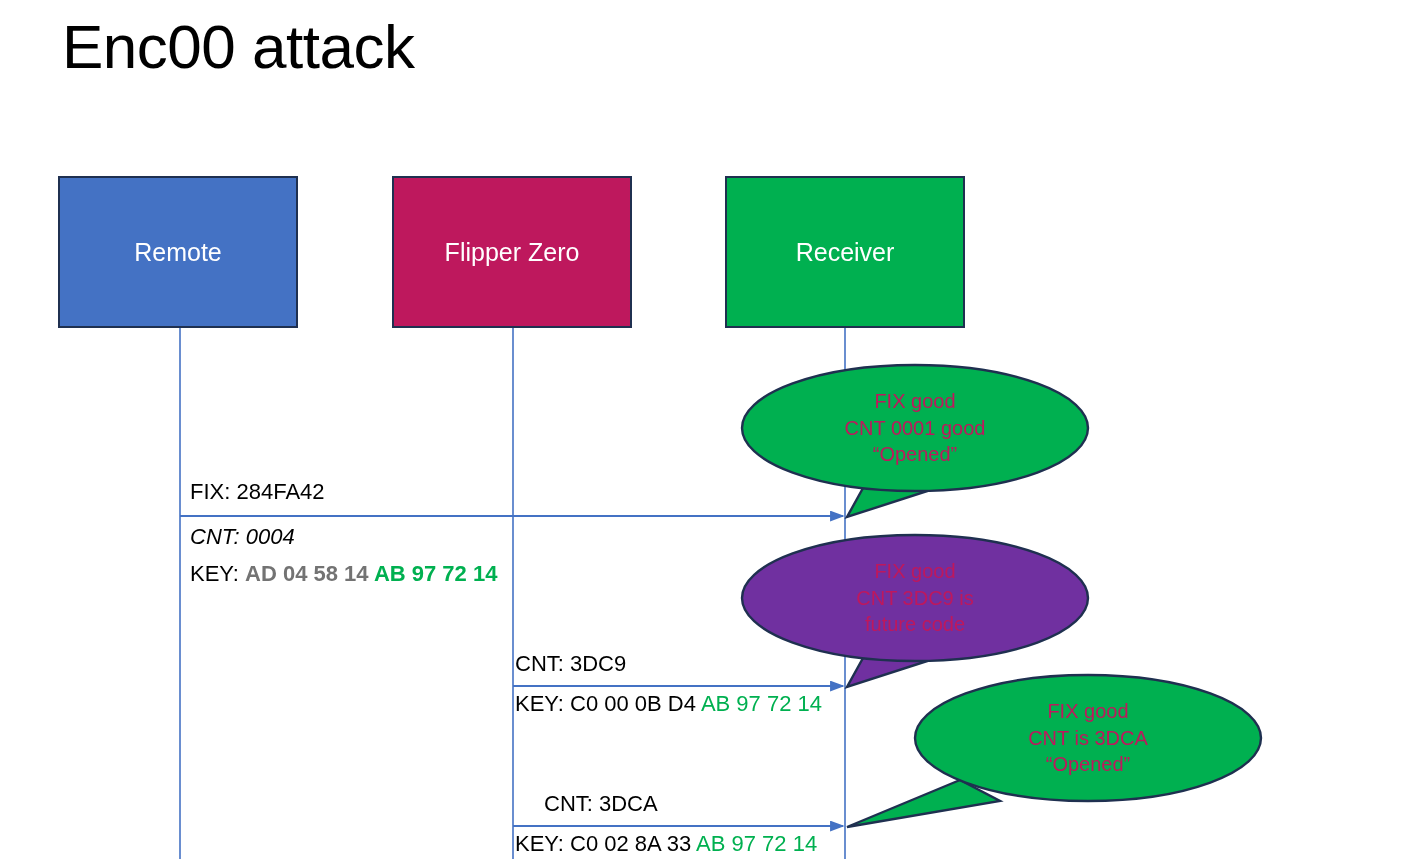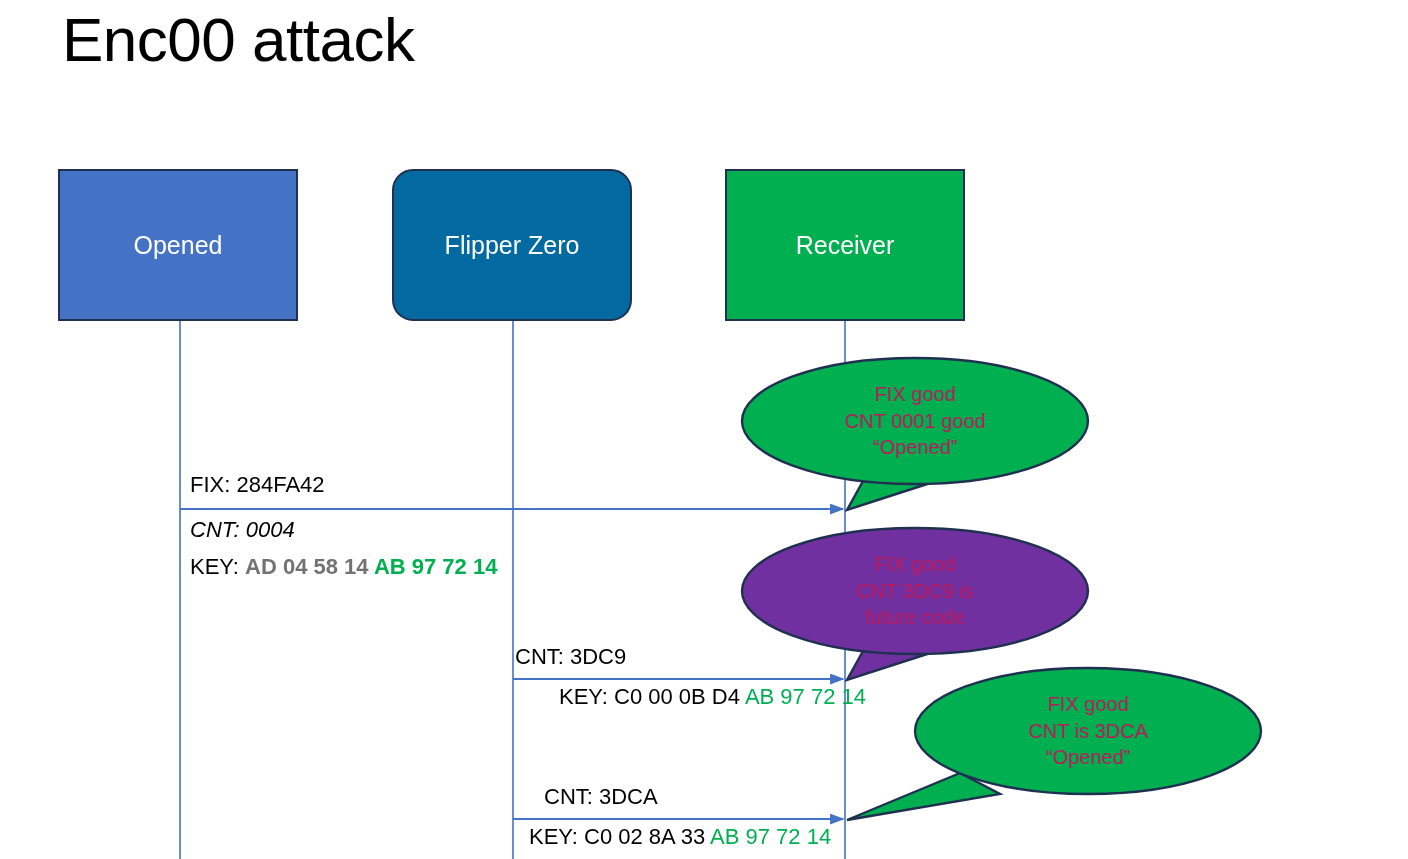--- a/index.html
+++ b/index.html
@@ -10,21 +10,21 @@
   body {
     width: 1408px;
     height: 859px;
     position: relative;
     overflow: hidden;
     font-family: "Liberation Sans", sans-serif;
     color: #000000;
   }
   #slide {
     position: absolute;
-    left: 0; top: 4px;
+    left: 0; top: 11px;
     width: 1408px;
     height: 747px;
   }
   #title {
     position: absolute;
     left: 62px;
     top: 2px;
     font-size: 62px;
     font-weight: 400;
     color: #000000;
@@ -80,23 +80,23 @@
   .callout-line { white-space: nowrap; }
 </style>
 </head>
 <body>
 
 <div id="slide">
 
   <div id="title">Enc00 attack</div>
 
   <div class="actor-box" id="box-remote" style="left: 58px; top: 165px; width: 240px; height: 152px; background: rgb(68, 114, 196);">
-    <span class="actor-label">Opened</span>
+    <span class="actor-label">Remote</span>
   </div>
-  <div class="actor-box" id="box-flipper" style="left: 392px; top: 165px; width: 240px; height: 152px; background: #0369a1; border-radius: 21px;">
+  <div class="actor-box" id="box-flipper" style="left: 392px; top: 165px; width: 240px; height: 152px; background: #be185d;">
     <span class="actor-label">Flipper Zero</span>
   </div>
   <div class="actor-box" id="box-receiver" style="left: 725px; top: 165px; width: 240px; height: 152px; background: rgb(0, 176, 80);">
     <span class="actor-label">Receiver</span>
   </div>
 
   <svg id="svg-layer" viewBox="0 0 1408 859" xmlns="http://www.w3.org/2000/svg">
       <defs>
         <marker id="arrowhead" markerWidth="8" markerHeight="8" refX="7.2" refY="3" orient="auto" markerUnits="strokeWidth">
           <path d="M0,0 L8,3 L0,6 z" fill="#4472C4"></path>
@@ -120,23 +120,23 @@
         <polygon points="960,769 847,816 1000,790" fill="#00B050" stroke="#1F3050" stroke-width="2.4" stroke-linejoin="miter"></polygon>
         <ellipse cx="1088" cy="727" rx="173" ry="63" fill="#00B050" stroke="#1F3050" stroke-width="2.4"></ellipse>
       </g>
     </svg>
 
   <div id="msg-labels">
       <div class="msg-label" style="left: 190px; top: 470px;"><span>FIX: 284FA42</span></div>
       <div class="msg-label" style="left: 190px; top: 515px; font-style: italic;"><span>CNT: 0004</span></div>
       <div class="msg-label" style="left: 190px; top: 552px;"><span>KEY: </span><span class="k-red">AD 04 58 14 </span><span class="k-green-b">AB 97 72 14</span></div>
       <div class="msg-label" style="left: 515px; top: 642px;"><span>CNT: 3DC9</span></div>
-      <div class="msg-label" style="left: 515px; top: 682px; padding-left: 44px;"><span>KEY: C0 00 0B D4 </span><span class="k-green">AB 97 72 14</span></div>
+      <div class="msg-label" style="left: 515px; top: 682px;"><span>KEY: C0 00 0B D4 </span><span class="k-green">AB 97 72 14</span></div>
       <div class="msg-label" style="left: 515px; top: 782px; padding-left: 29px;"><span>CNT: 3DCA</span></div>
-      <div class="msg-label" style="left: 515px; top: 822px; padding-left: 14px;"><span>KEY: C0 02 8A 33 </span><span class="k-green">AB 97 72 14</span></div>
+      <div class="msg-label" style="left: 515px; top: 822px;"><span>KEY: C0 02 8A 33 </span><span class="k-green">AB 97 72 14</span></div>
     </div>
 
   <div id="callout-texts">
       <div class="callout" style="left: 742px; top: 354px; width: 346px; height: 126px;">
         <div class="callout-line">FIX good</div>
         <div class="callout-line">CNT 0001 good</div>
         <div class="callout-line">“Opened”</div>
       </div>
       <div class="callout" style="left: 742px; top: 524px; width: 346px; height: 126px;">
         <div class="callout-line">FIX good</div>

